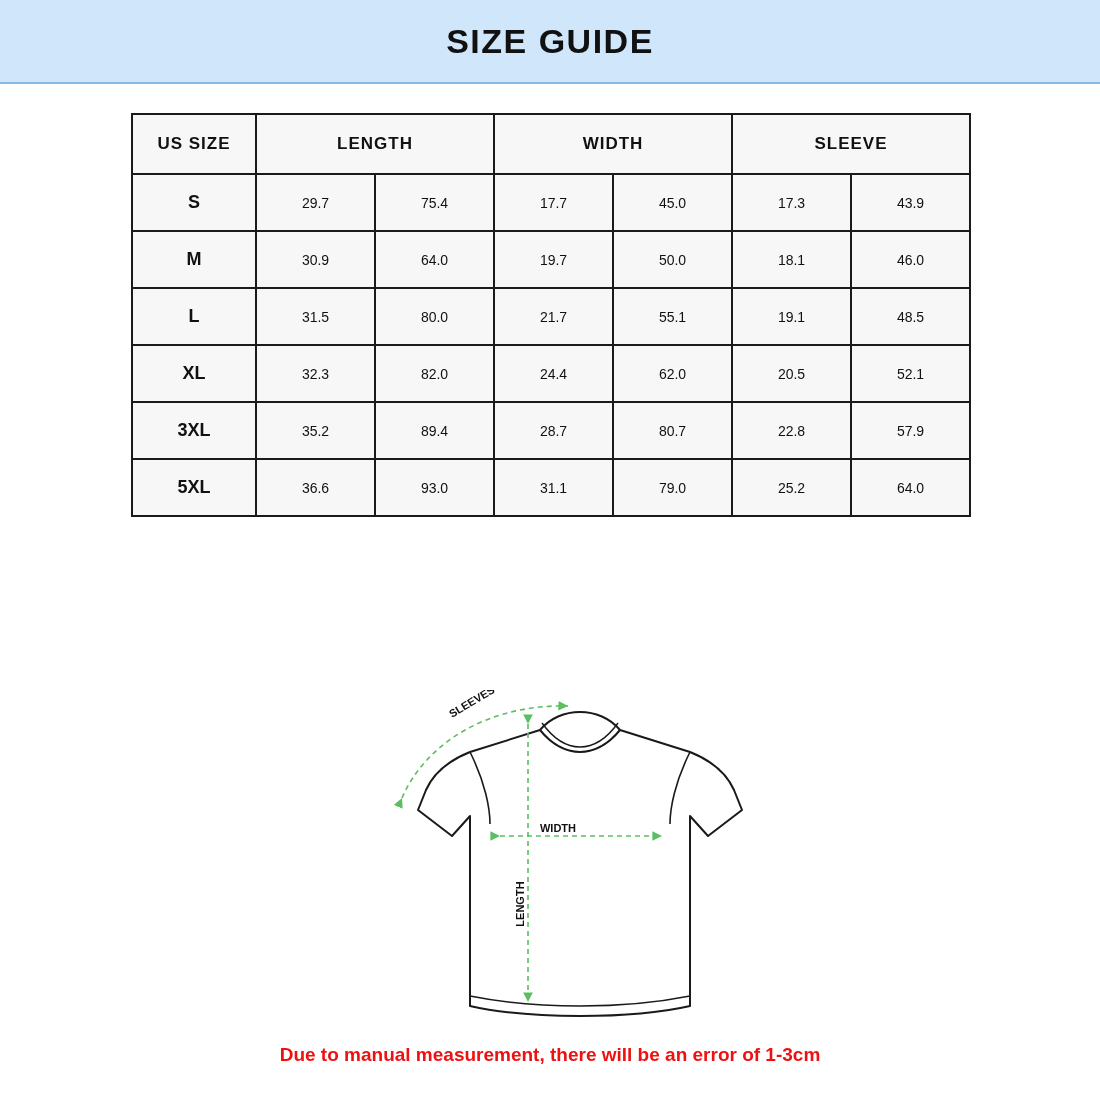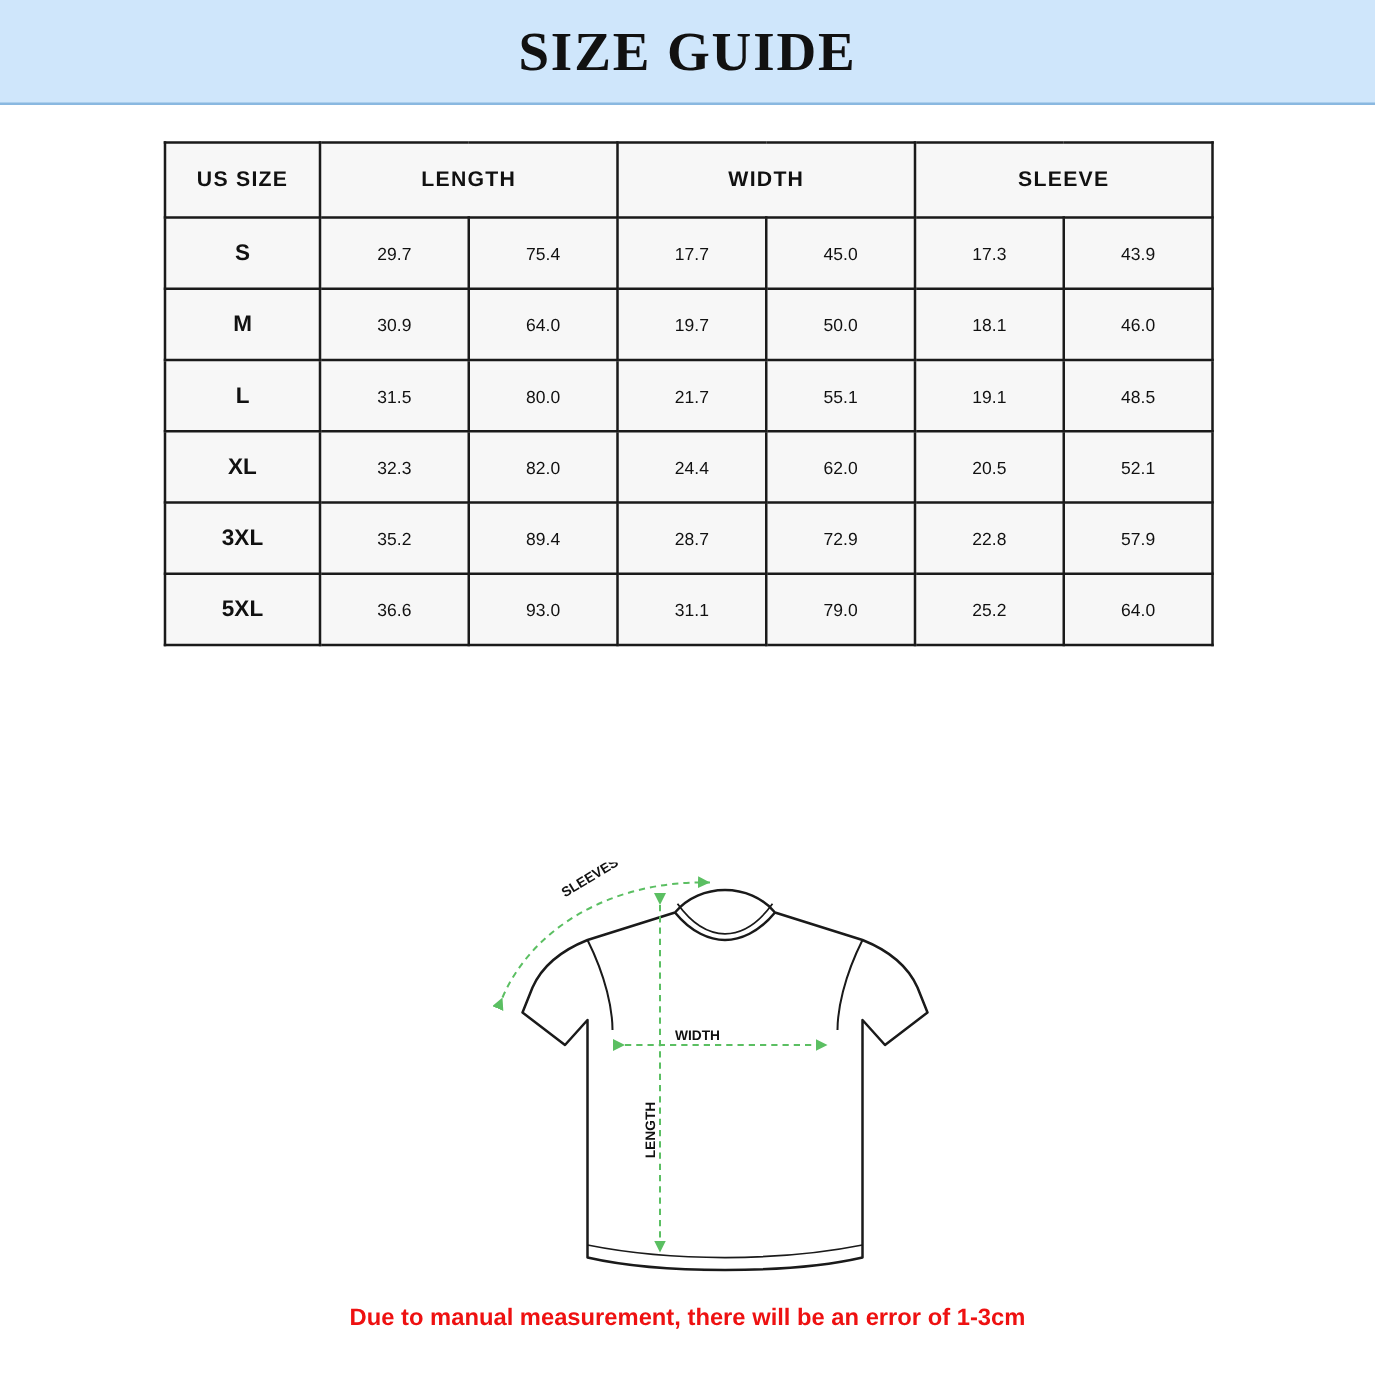--- a/index.html
+++ b/index.html
@@ -21,25 +21,25 @@
     width: 1100px;
     height: 84px;
     background: #cfe6fb;
     border-bottom: 2px solid #8ab8e0;
     display: flex;
     align-items: center;
     justify-content: center;
     box-sizing: border-box;
   }
   .header-title {
-    font-size: 44px;
+    font-size: 34px;
     font-weight: bold;
     letter-spacing: 1.5px;
     color: #111111;
-    font-family: Liberation Serif, serif;
+    font-family: Liberation Sans, sans-serif;
   }
 
   
   .table-wrap {
     position: absolute;
     left: 131px;
     top: 113px;
     width: 832px;
   }
   table.size-table {
@@ -161,21 +161,21 @@
         <td>24.4</td>
         <td>62.0</td>
         <td>20.5</td>
         <td>52.1</td>
       </tr>
       <tr class="data-row">
         <td class="size-cell">3XL</td>
         <td>35.2</td>
         <td>89.4</td>
         <td>28.7</td>
-        <td>72.9</td>
+        <td>80.7</td>
         <td>22.8</td>
         <td>57.9</td>
       </tr>
       <tr class="data-row">
         <td class="size-cell">5XL</td>
         <td>36.6</td>
         <td>93.0</td>
         <td>31.1</td>
         <td>79.0</td>
         <td>25.2</td>

